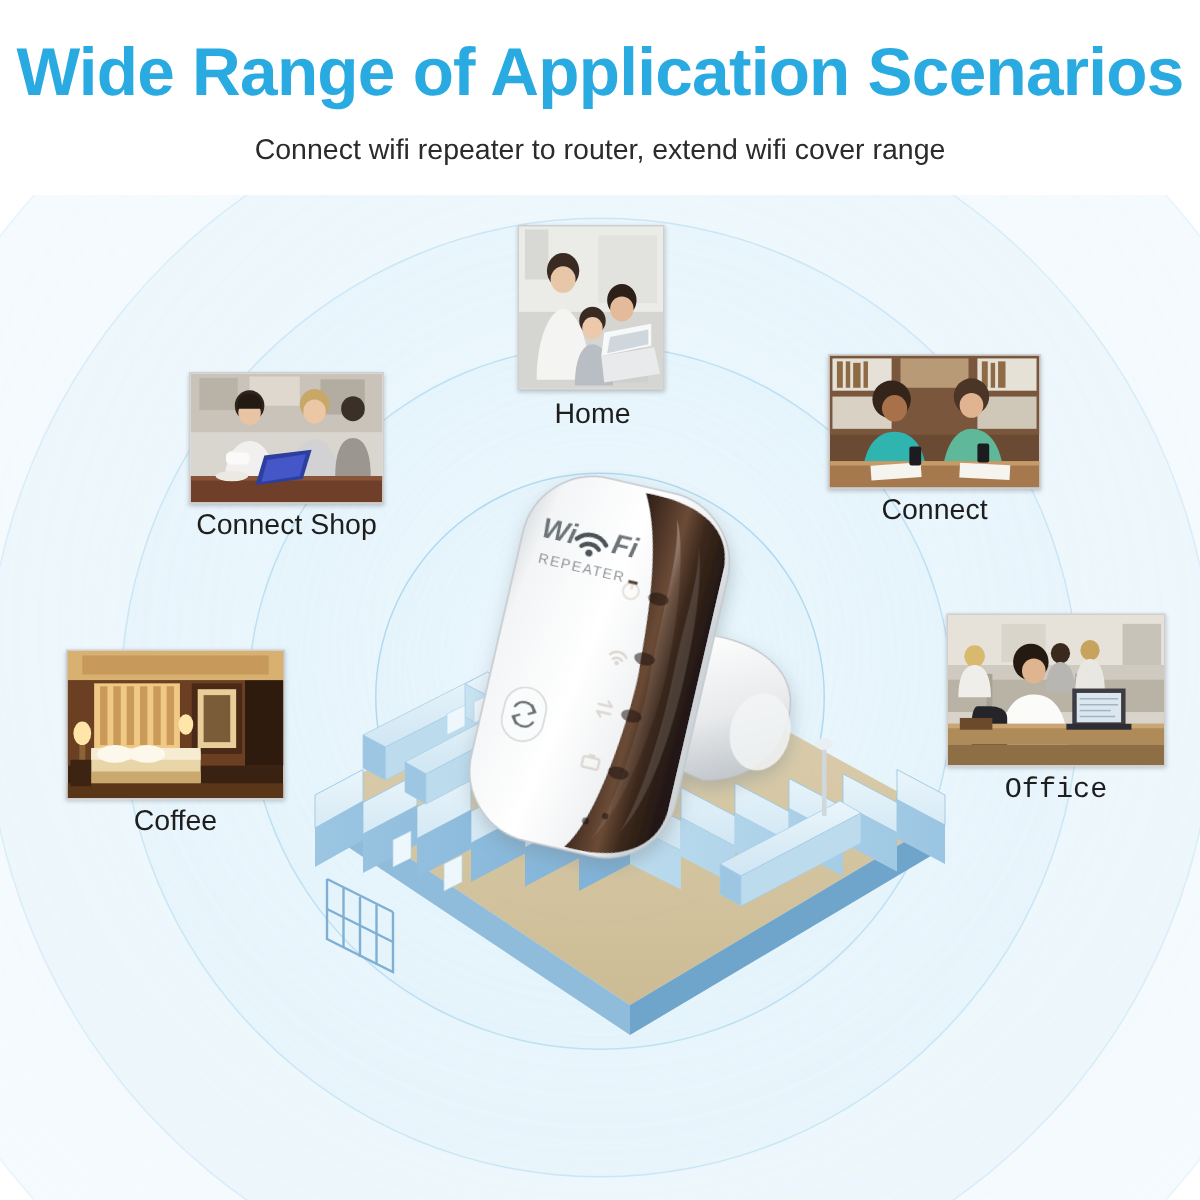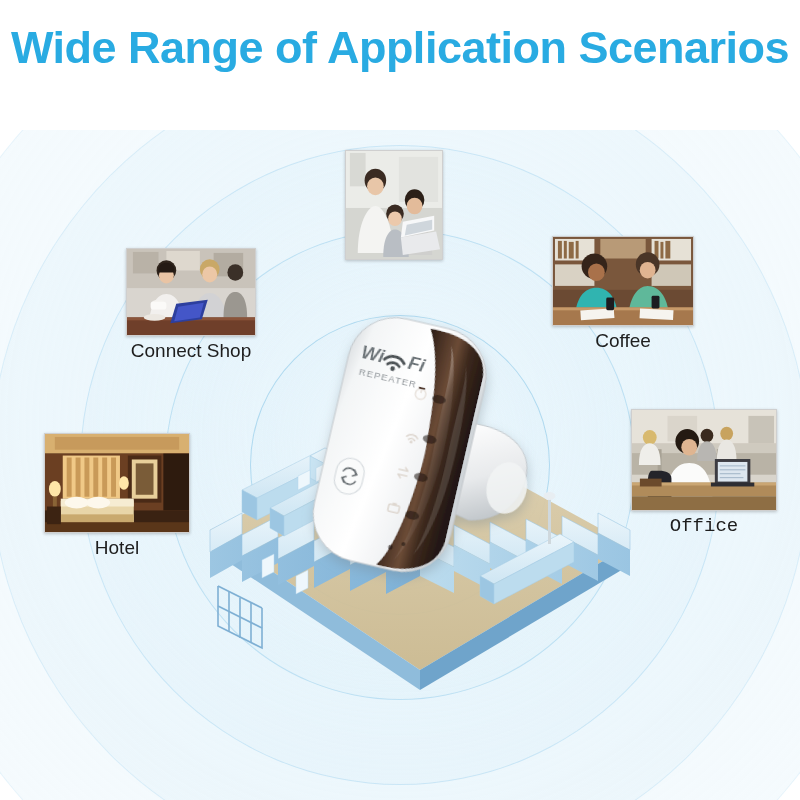--- a/index.html
+++ b/index.html
@@ -77,20 +77,21 @@
 
   #thumb-office    { left:631px; top:409px;  width:146px; height:102px; }
   #cap-office      { left:628px; top:515px;  width:152px;font-family:Liberation Mono, monospace; }
 </style>
 </head>
 <body>
 
 <div id="stage">
 
   <div class="title">Wide Range of Application Scenarios</div>
+  <div class="subtitle">Connect wifi repeater to router, extend wifi cover range</div>
 
   <div class="rings">
     <div class="ring r5"></div>
     <div class="ring r4"></div>
     <div class="ring r3"></div>
     <div class="ring r2"></div>
     <div class="ring r1"></div>
   </div>
 
   <div class="floorplan">
@@ -295,20 +296,21 @@
 
       <ellipse cx="50" cy="64" rx="9" ry="9.5" fill="#3a2b22"></ellipse>
       <ellipse cx="50" cy="69" rx="7" ry="7.5" fill="#ecc9ab"></ellipse>
       <path d="M38,108 C38,88 44,80 50,80 C56,80 64,88 64,108 Z" fill="#b9bec4"></path>
 
       <polygon points="56,88 92,82 96,100 58,106" fill="#e9eaec"></polygon>
       <polygon points="56,88 90,81 90,66 58,72" fill="#f7f8f9"></polygon>
       <polygon points="60,86 88,80 88,70 62,75" fill="#cfd6dc"></polygon>
     </svg>
   </div>
+  <div class="caption" id="cap-home">Home</div>
 
   <div class="thumb" id="thumb-coffee">
     <svg class="ph" viewBox="0 0 130 88" preserveAspectRatio="none">
       <rect width="130" height="88" fill="#d9d5cf"></rect>
       <rect x="0" y="0" width="130" height="40" fill="#c9c3ba"></rect>
       <rect x="6" y="3" width="26" height="22" fill="#b9b2a7"></rect>
       <rect x="40" y="2" width="34" height="20" fill="#ded8ce"></rect>
       <rect x="88" y="4" width="30" height="24" fill="#b3aca1"></rect>
 
       <ellipse cx="40" cy="22" rx="10" ry="10.5" fill="#2f241c"></ellipse>
@@ -369,21 +371,21 @@
       <rect x="0" y="72" width="142" height="18" fill="#a6784d"></rect>
       <rect x="0" y="72" width="142" height="3" fill="#c79a6a"></rect>
 
       <rect x="28" y="74" width="34" height="10" fill="#f6f4ef" transform="rotate(-4 45 79)"></rect>
       <rect x="88" y="74" width="34" height="10" fill="#f6f4ef" transform="rotate(3 105 79)"></rect>
 
       <rect x="54" y="62" width="8" height="13" rx="1.5" fill="#1c1c20"></rect>
       <rect x="100" y="60" width="8" height="13" rx="1.5" fill="#1c1c20"></rect>
     </svg>
   </div>
-  <div class="caption" id="cap-library">Coffee</div>
+  <div class="caption" id="cap-library">Connect</div>
 
   <div class="thumb" id="thumb-hotel">
     <svg class="ph" viewBox="0 0 146 100" preserveAspectRatio="none">
       <rect width="146" height="100" fill="#3a2212"></rect>
 
       <rect x="0" y="0" width="146" height="20" fill="#d8b070"></rect>
       <rect x="10" y="3" width="126" height="13" fill="#c79a5c"></rect>
 
       <rect x="0" y="20" width="146" height="58" fill="#6b3f22"></rect>
 
@@ -410,21 +412,21 @@
       <rect x="16" y="66" width="74" height="8" fill="#f6ecd2"></rect>
       <ellipse cx="32" cy="70" rx="12" ry="6" fill="#fdf8ec"></ellipse>
       <ellipse cx="54" cy="70" rx="12" ry="6" fill="#fdf8ec"></ellipse>
       <rect x="16" y="82" width="74" height="10" fill="#c9a96e"></rect>
 
       <rect x="0" y="90" width="146" height="10" fill="#5a3619"></rect>
 
       <rect x="2" y="74" width="14" height="18" fill="#3c2312"></rect>
     </svg>
   </div>
-  <div class="caption" id="cap-hotel">Hotel</div>
+  <div class="caption" id="cap-hotel">Coffee</div>
 
   <div class="thumb" id="thumb-office">
     <svg class="ph" viewBox="0 0 146 102" preserveAspectRatio="none">
       <rect width="146" height="102" fill="#d8d4cb"></rect>
       <rect x="0" y="0" width="146" height="34" fill="#e6e2d9"></rect>
       <rect x="0" y="34" width="146" height="20" fill="#cfcabf"></rect>
 
       <rect x="0" y="44" width="146" height="22" fill="#b9b3a6"></rect>
       <rect x="26" y="40" width="4" height="30" fill="#a8a295"></rect>
       <rect x="86" y="40" width="4" height="30" fill="#a8a295"></rect>

